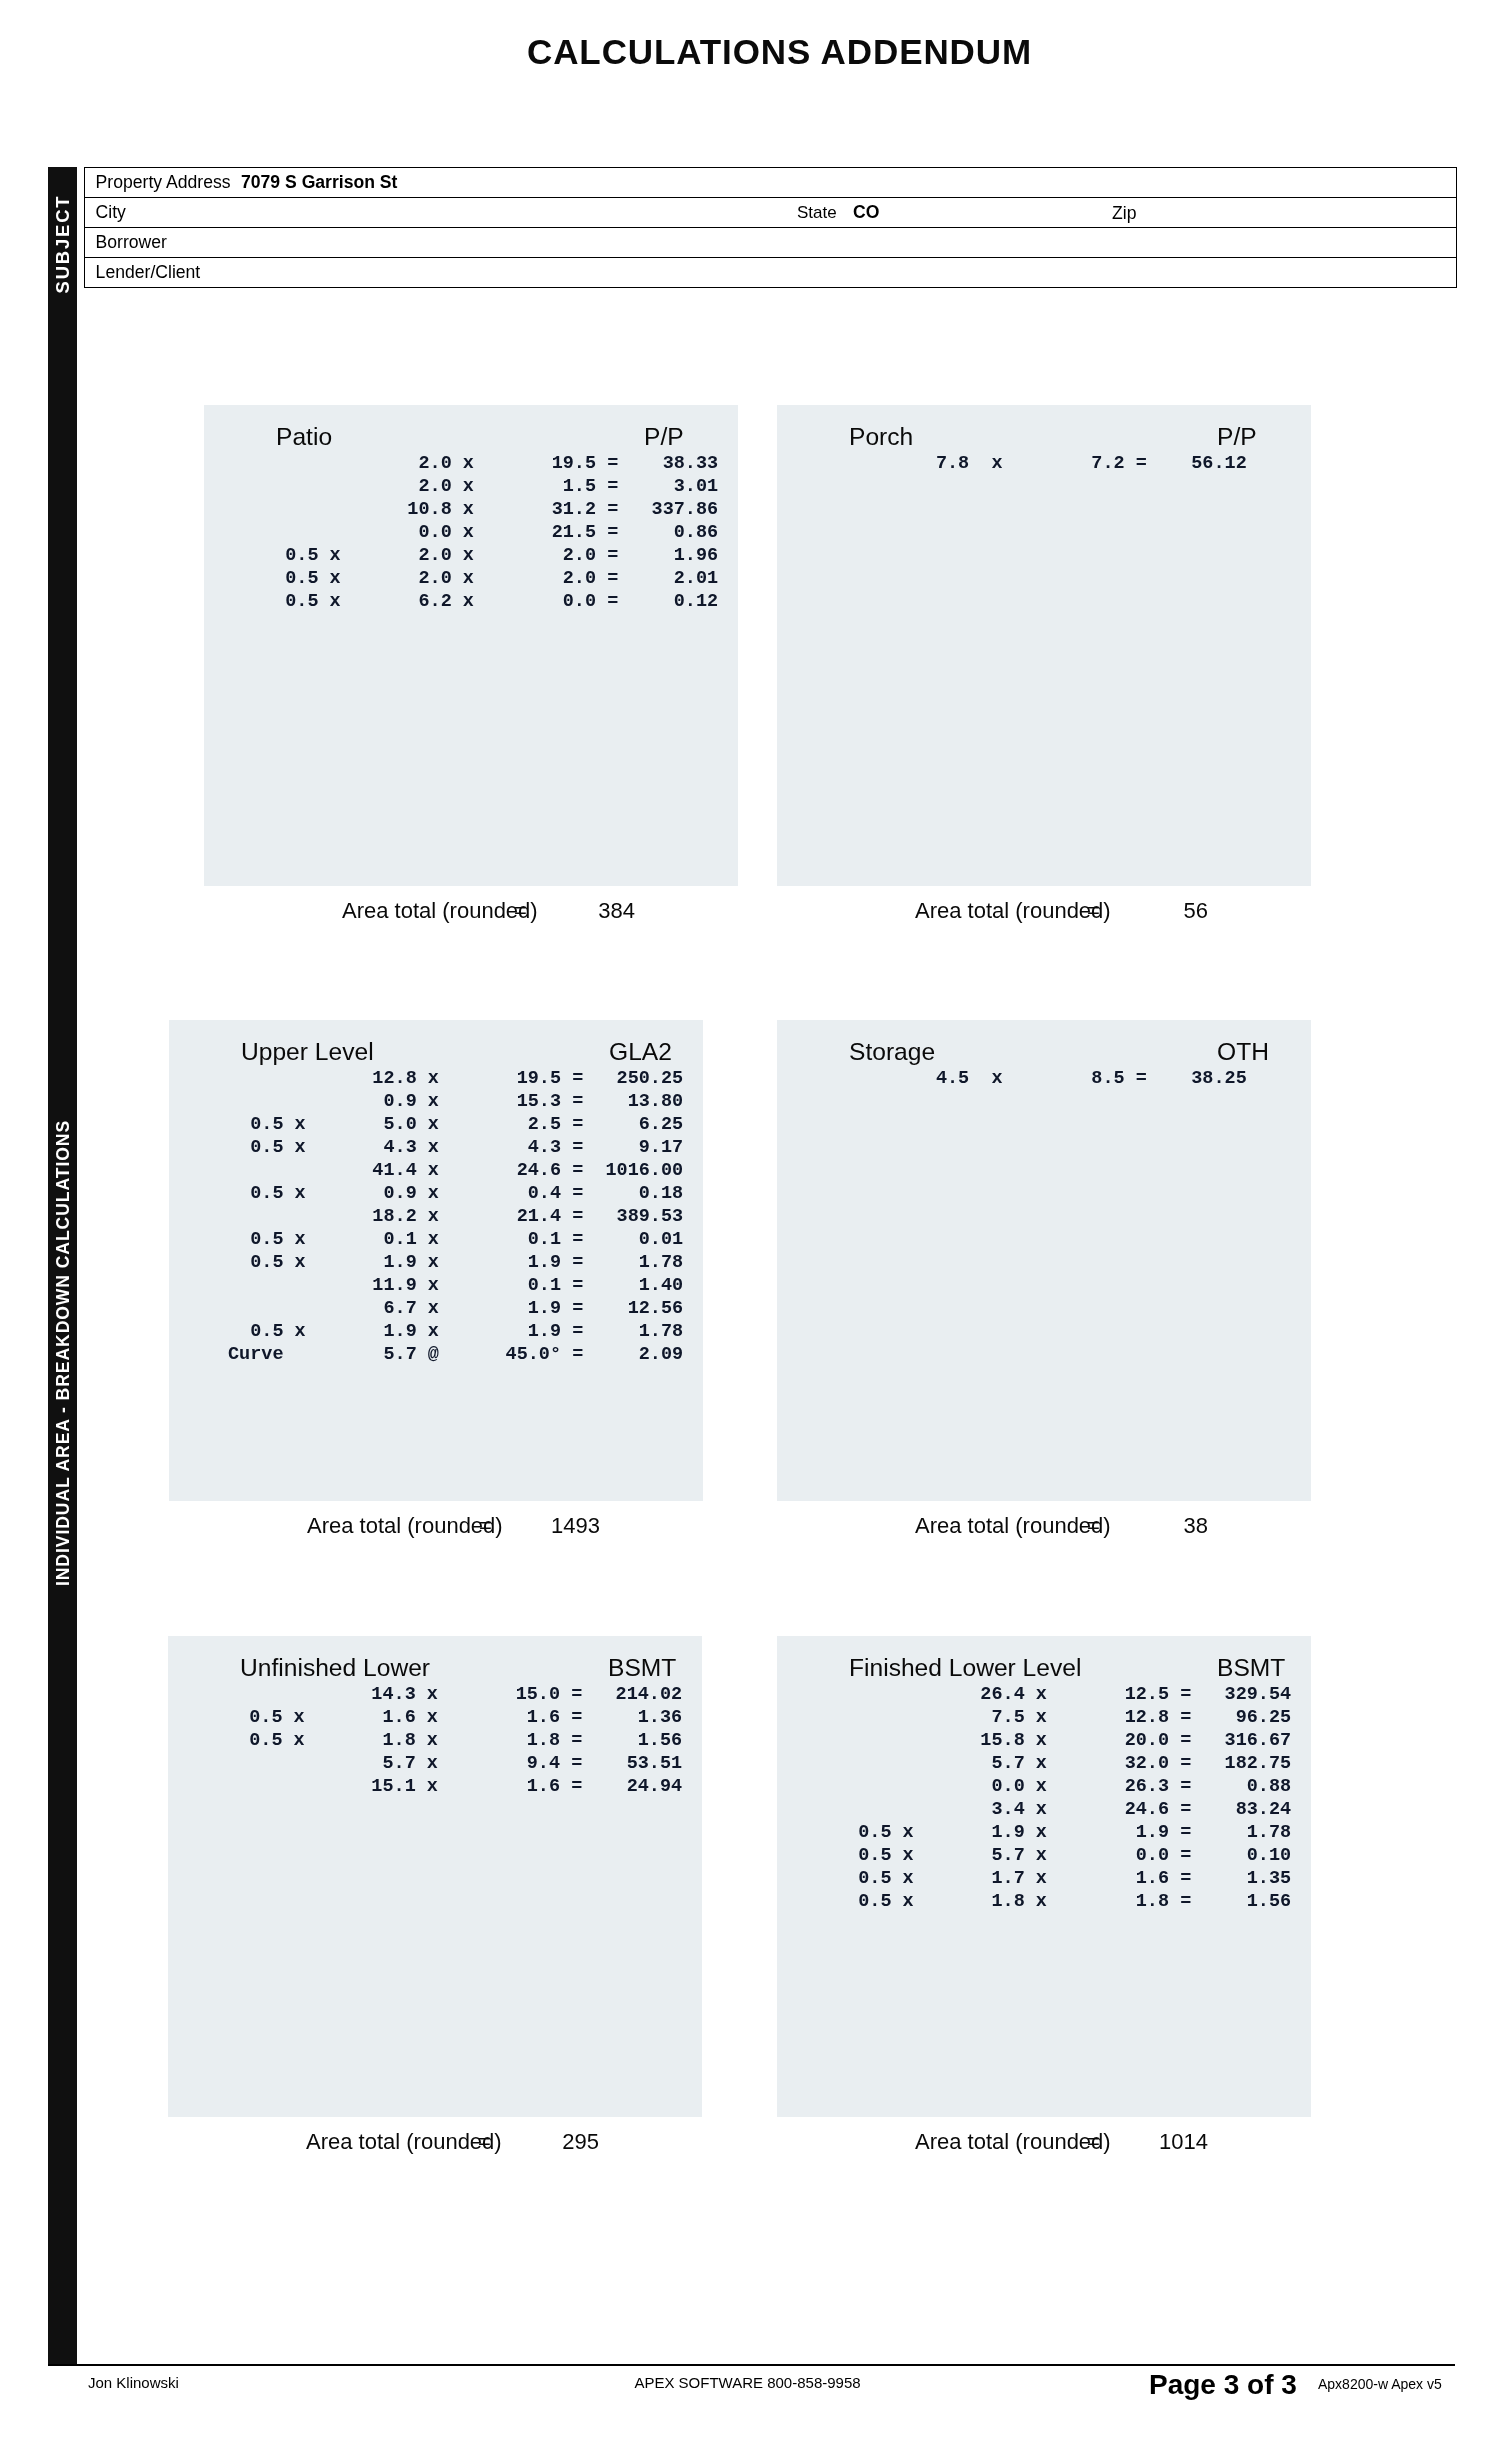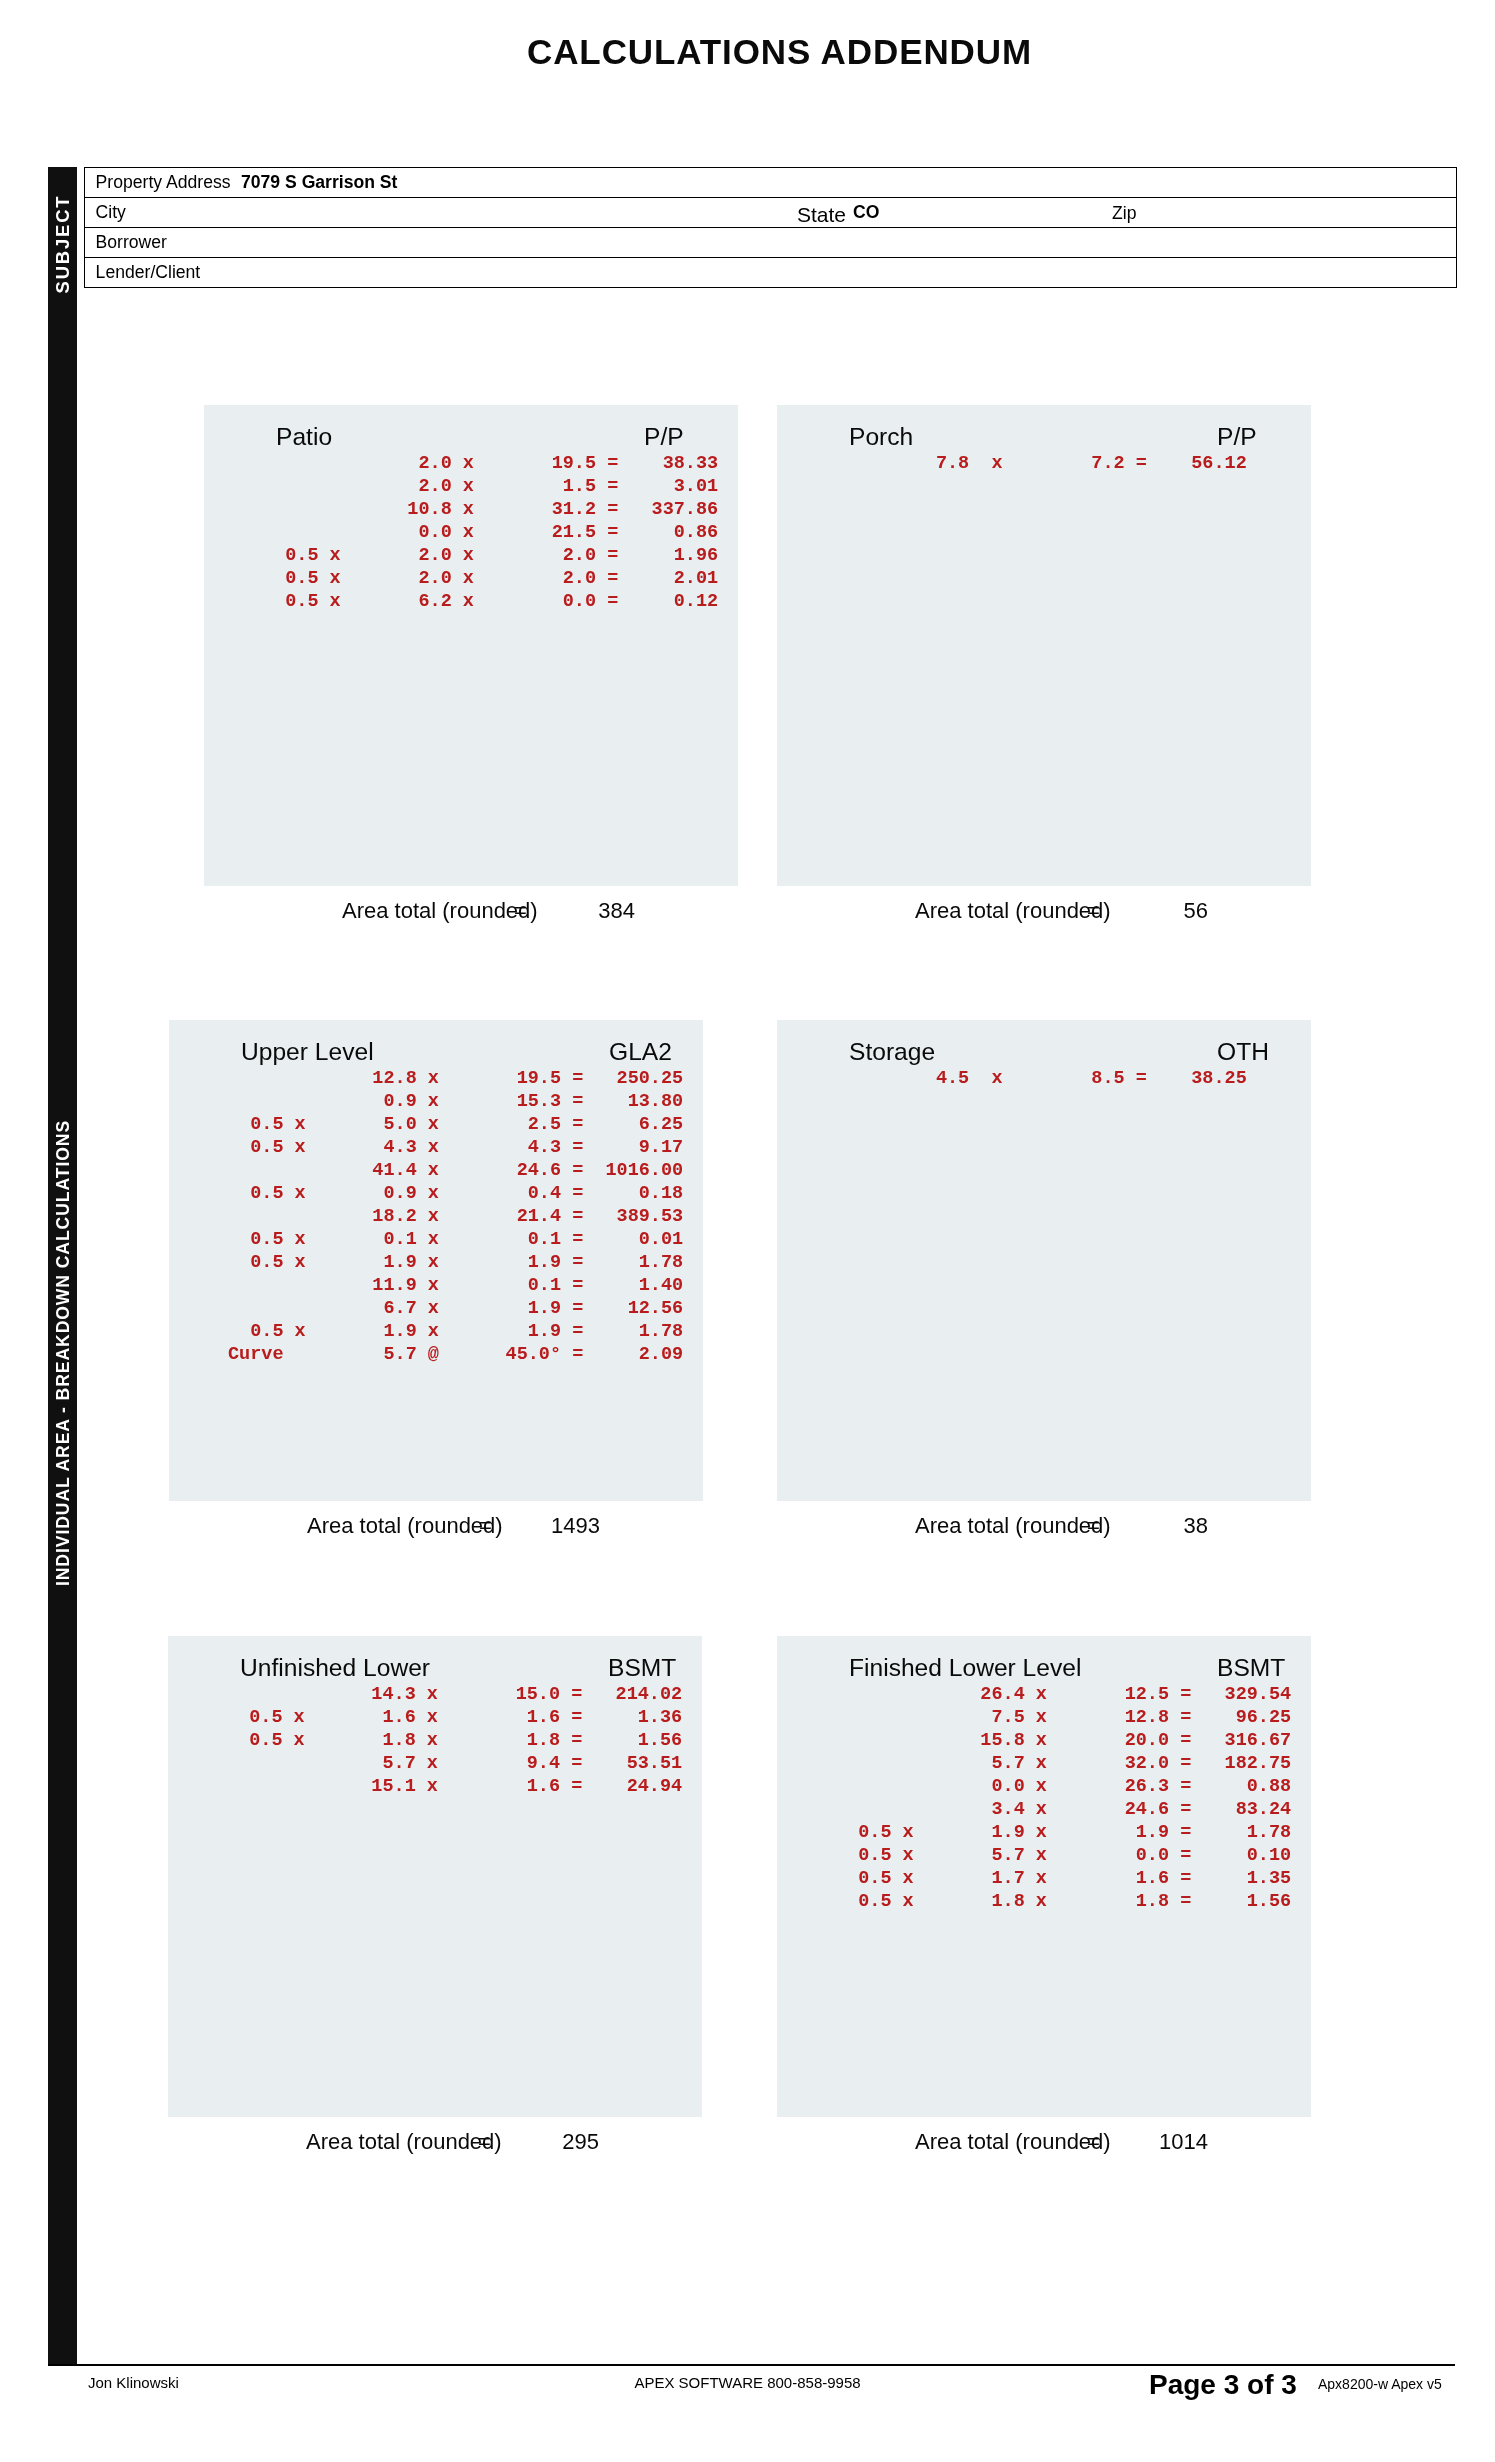--- a/index.html
+++ b/index.html
@@ -26,34 +26,34 @@
     border-top:1.8px solid #000;border-left:0.9px solid #000;
   }
   .s-row{
     position:relative;height:29px;border-bottom:1.8px solid #000;border-right:1.8px solid #000;
     display:flex;align-items:center;background:#fff;
   }
   .s-label{margin-left:10.6px;font-size:17.6px;color:#000;}
   .s-val{position:absolute;font-weight:bold;font-size:17.6px;color:#000;top:4.4px;}
   .val-pa{left:156px;}
   .val-appr{left:156px;}
-  .lbl-state{position:absolute;left:712px;top:5.3px;font-size:21px;}
+  .lbl-state{position:absolute;left:712px;top:5.3px;font-size:17px;}
   .val-state{left:768px;}
   .lbl-zip{position:absolute;left:1027px;top:5.3px;font-size:17.6px;}
   .val-zip{left:1082px;}
 
   
   .panel{position:absolute;width:534px;height:550px;}
   .box{position:relative;width:534px;height:481px;background:#e9eef1;}
   .box-title{position:absolute;left:72px;top:17.6px;font-size:24.6px;color:#0a0a0a;}
   .box-code{position:absolute;left:440px;top:17.6px;font-size:24.6px;color:#0a0a0a;}
   .rows{
     position:absolute;left:59px;top:47px;margin:0;
     font-family:"Liberation Mono","DejaVu Sans Mono",monospace;
-    font-weight:bold;font-size:18.5px;line-height:23px;color:#b91c1c;white-space:pre;
+    font-weight:bold;font-size:18.5px;line-height:23px;color:#0f172a;white-space:pre;
   }
   .total-line{position:absolute;top:493px;left:0;width:534px;height:28px;font-size:22px;color:#0a0a0a;}
   .t-label{position:absolute;left:138px;top:0;}
   .t-eq{position:absolute;left:310px;top:0;}
   .t-val{position:absolute;left:334px;top:0;width:97px;text-align:right;}
 
   
   .footer-divider{position:absolute;left:48px;top:2364px;width:1407px;height:1.8px;background:#000;}
   .f-appraiser{position:absolute;left:88px;top:2374px;font-size:15px;}
   .f-vendor{position:absolute;left:0;top:2374px;width:1495px;text-align:center;font-size:15px;}

